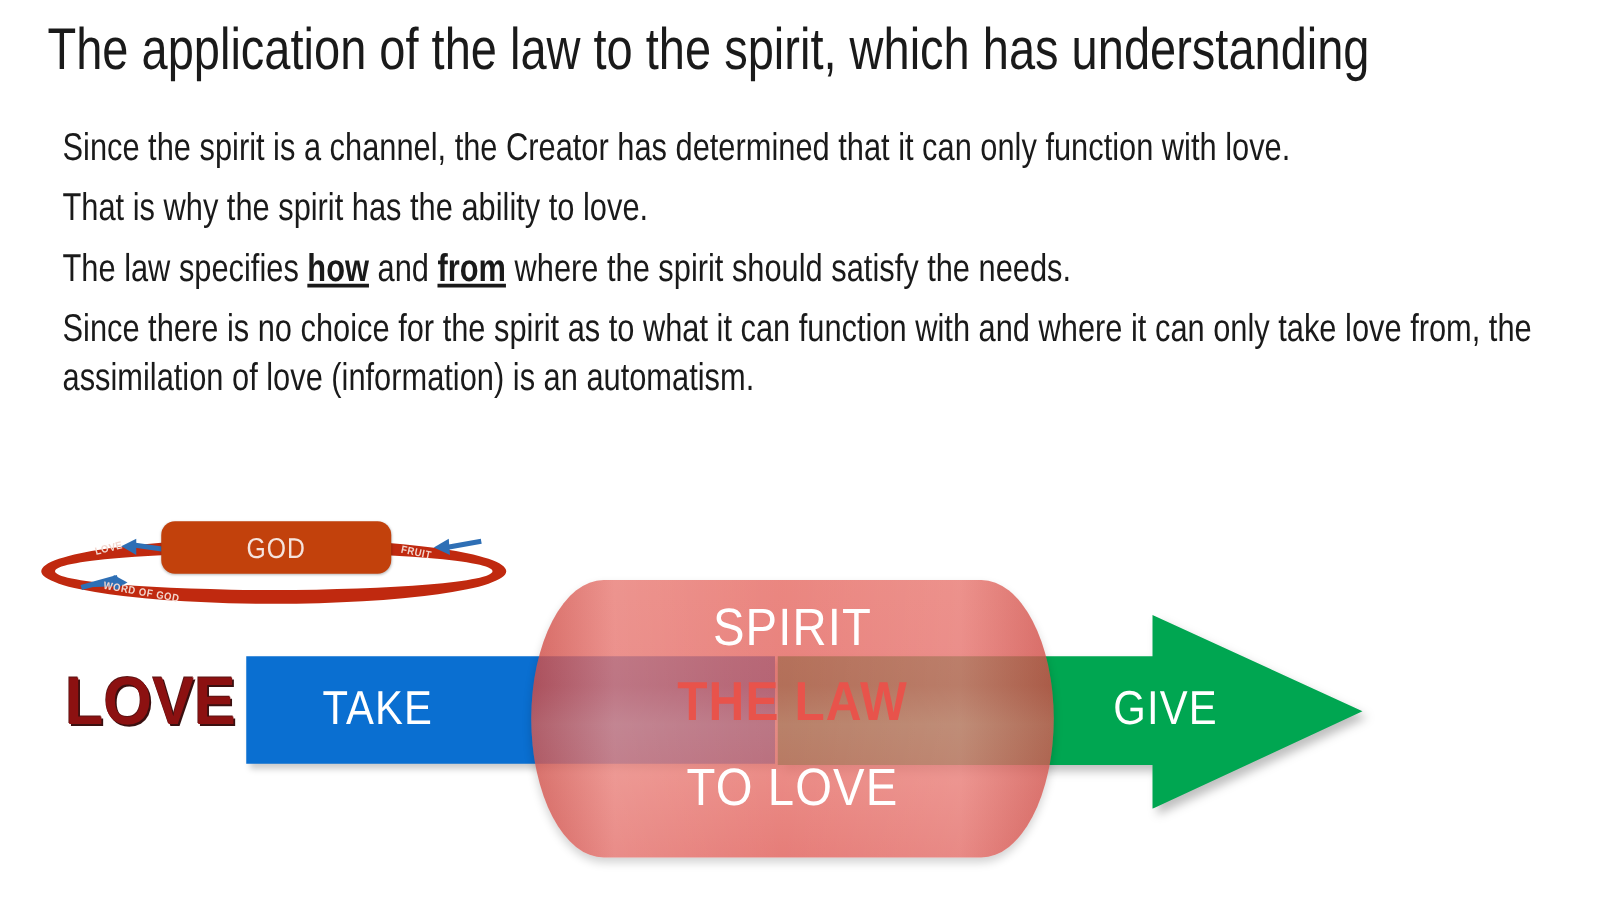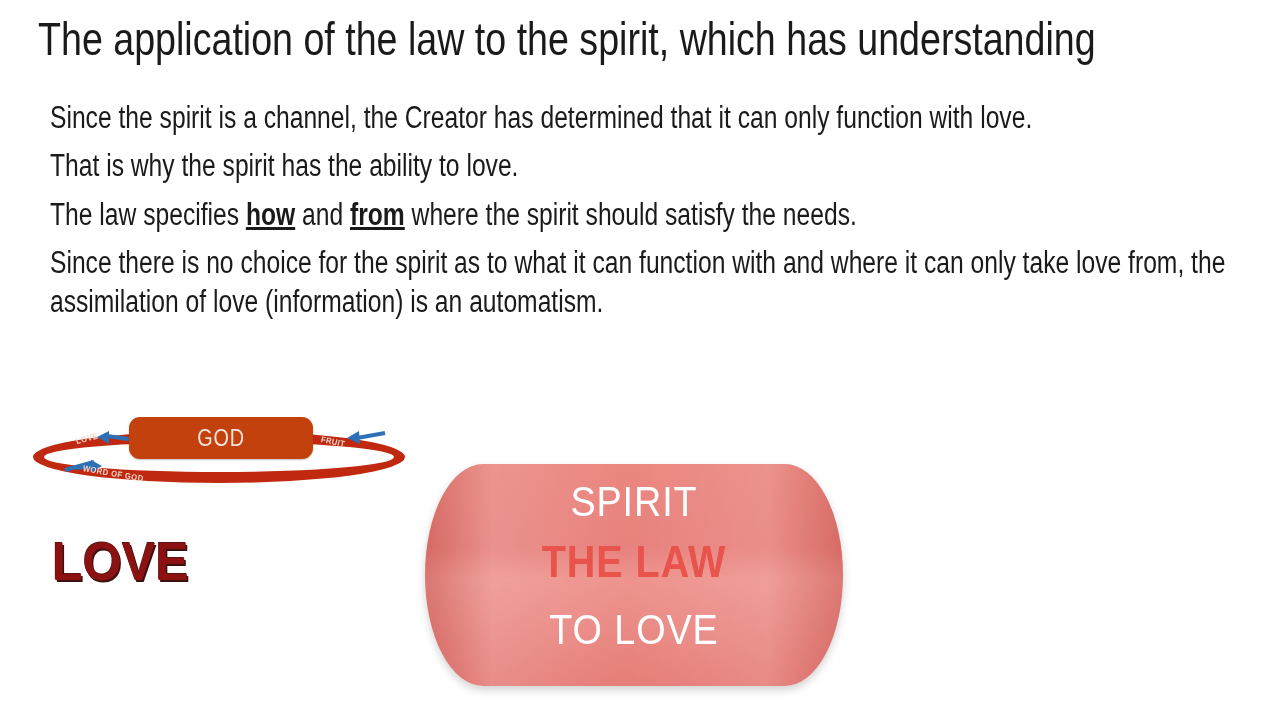--- a/index.html
+++ b/index.html
@@ -250,20 +250,32 @@
       <div id="god-label">GOD</div>
     </div>
 
     <div class="ring-label" id="label-love">LOVE</div>
     <div class="ring-label" id="label-fruit">FRUIT</div>
     <div class="ring-label" id="label-word">WORD OF GOD</div>
   </div>
 
   <div id="love-word">LOVE</div>
 
+  <div id="arrow-group">
+    <div id="take-band"></div>
+
+    <div id="give-arrow-shadow">
+      <svg width="470" height="155" viewBox="0 0 470 155">
+        <path d="M0 33 L0 120 L300 120 L300 155 L468 77 L300 0 L300 33 Z" fill="#00A651"></path>
+      </svg>
+    </div>
+
+    <div class="band-label" id="take-label">TAKE</div>
+    <div class="band-label" id="give-label">GIVE</div>
+  </div>
 
   <div id="cylinder">
     <div class="cyl-body"></div>
     <div class="cyl-sheen"></div>
     <div class="cyl-text" id="spirit-label">SPIRIT</div>
     <div class="cyl-text" id="law-label">THE LAW</div>
     <div class="cyl-text" id="tolove-label">TO LOVE</div>
   </div>
 
 </div>

